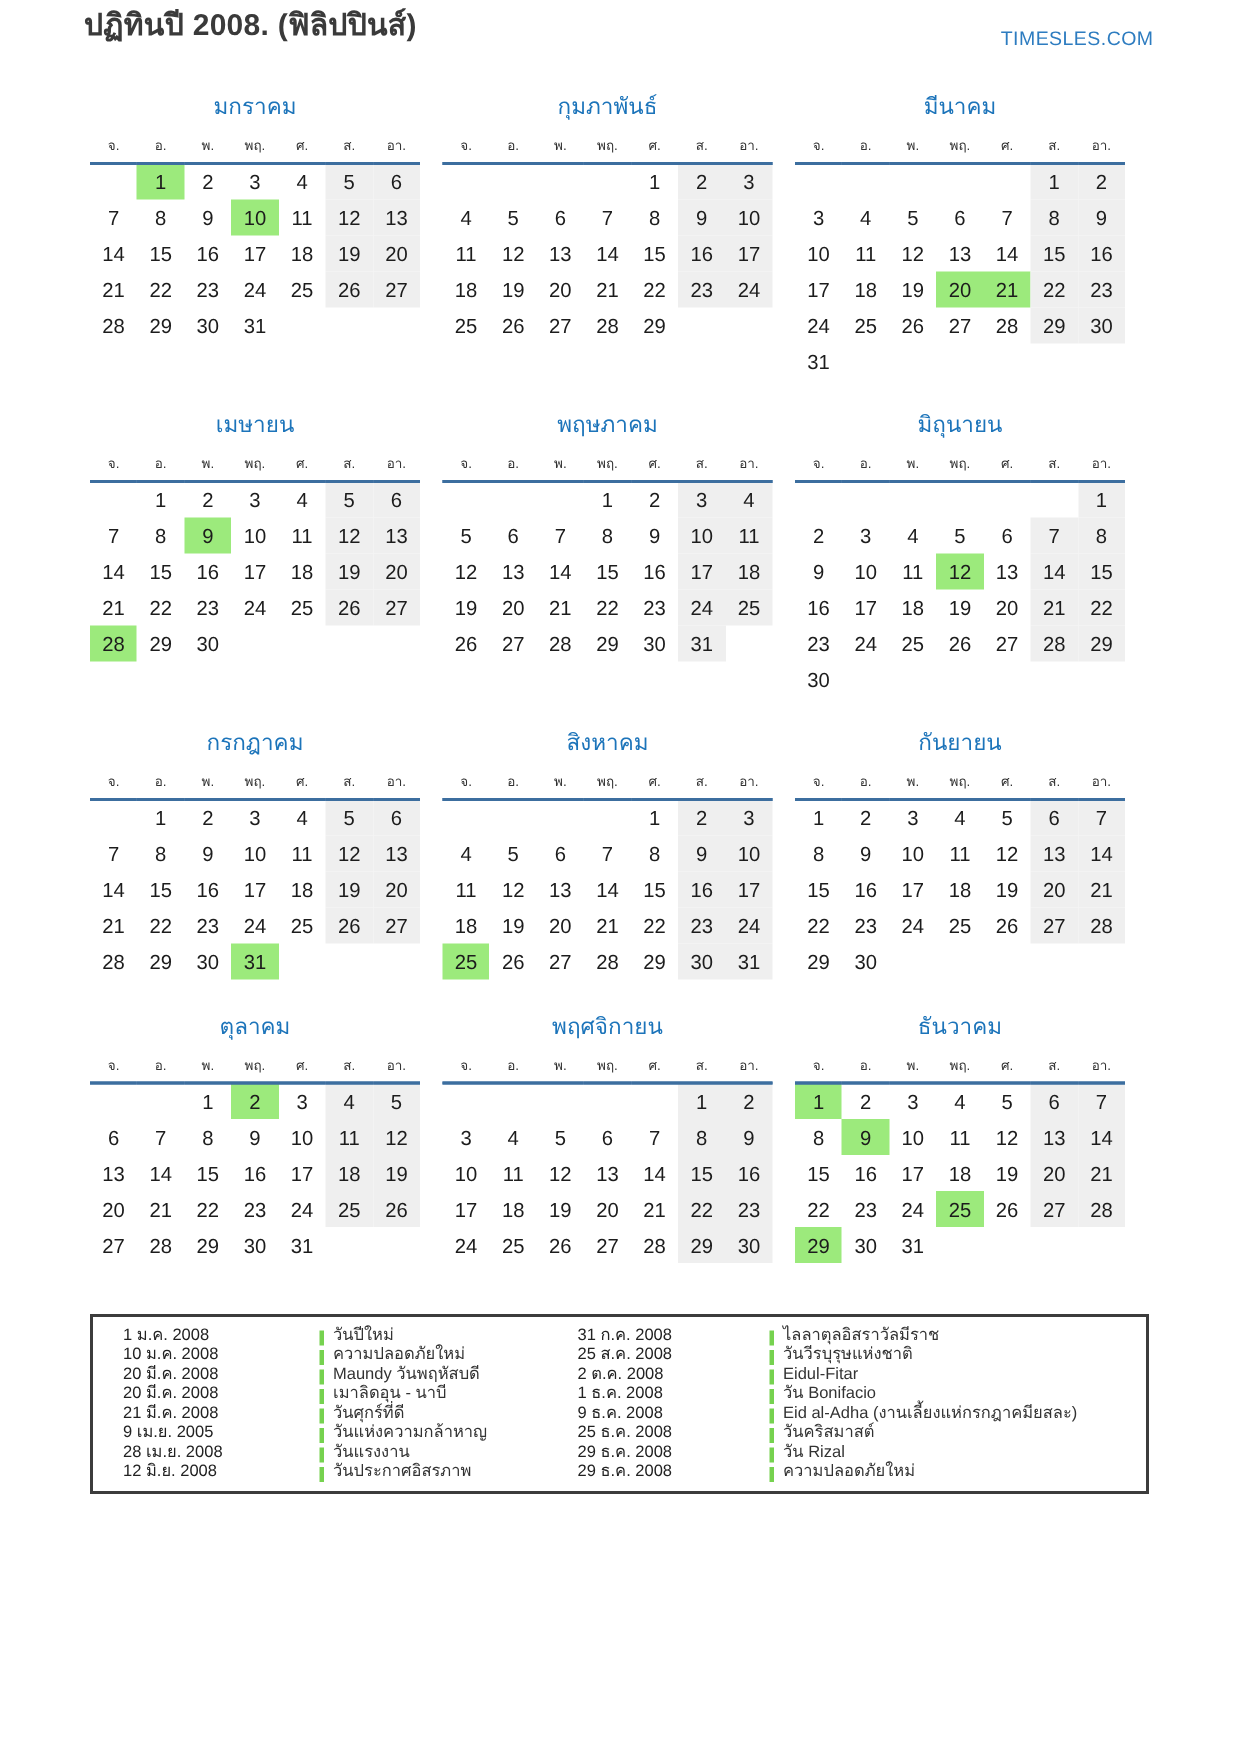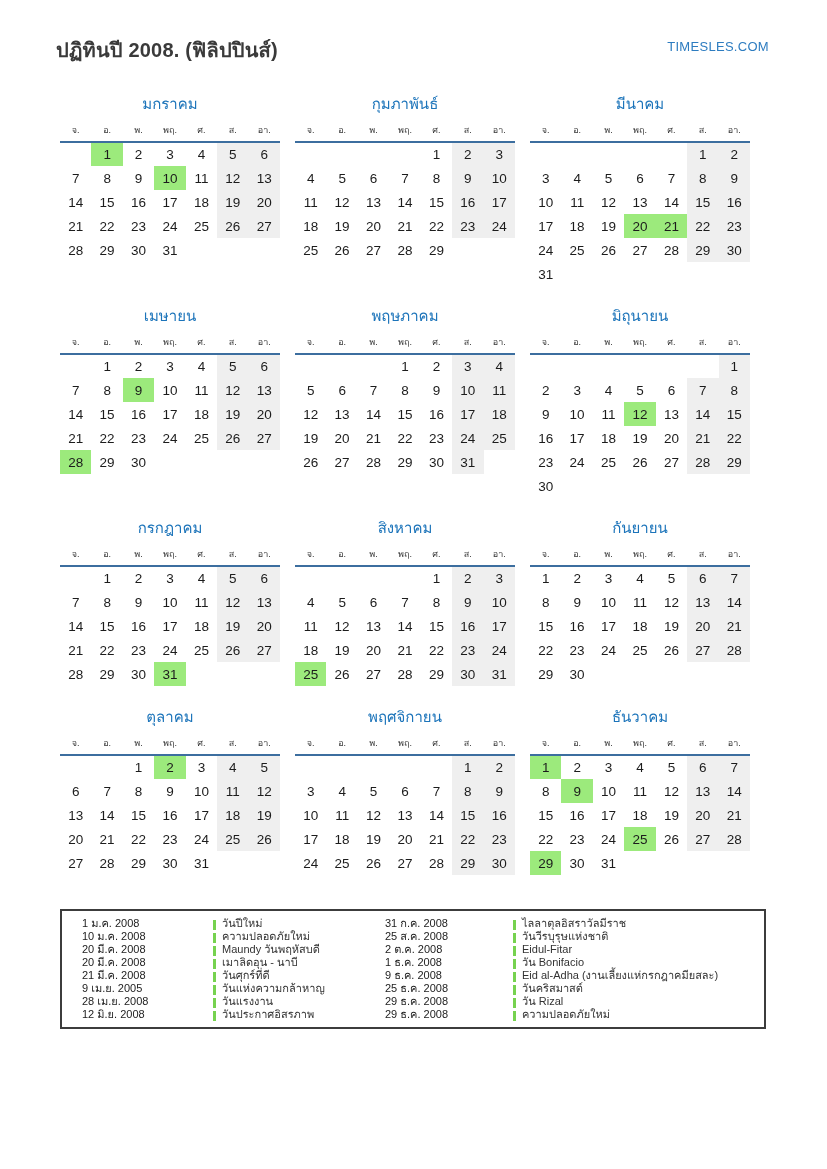--- a/index.html
+++ b/index.html
@@ -15,27 +15,27 @@
   body{
     width:827px;height:1169px;
     font-family:"Liberation Sans", sans-serif;
     color:#222;
     overflow:hidden;
   }
   .page{position:relative;width:827px;height:1169px;background:#fff;}
 
   .header{
     display:flex;justify-content:space-between;align-items:flex-start;
-    padding:34px 58px 0 56px;
+    padding:0 58px 0 56px;
   }
   .page-title{
     font-size:20px;font-weight:600;color:#3a3a3a;letter-spacing:0.2px;
   }
   .site-link{
-    font-size:13px;color:#2d7cc0;text-decoration:none;margin-top:5px;
+    font-size:13px;color:#2d7cc0;text-decoration:none;margin-top:18px;
     letter-spacing:0.3px;
   }
 
   .months{
     margin:26px 0 1px 60px;
     display:grid;
     grid-template-columns:220px 220px 220px;
     column-gap:15px;
     grid-template-rows:212px 212px 189px auto;
     align-items:start;

